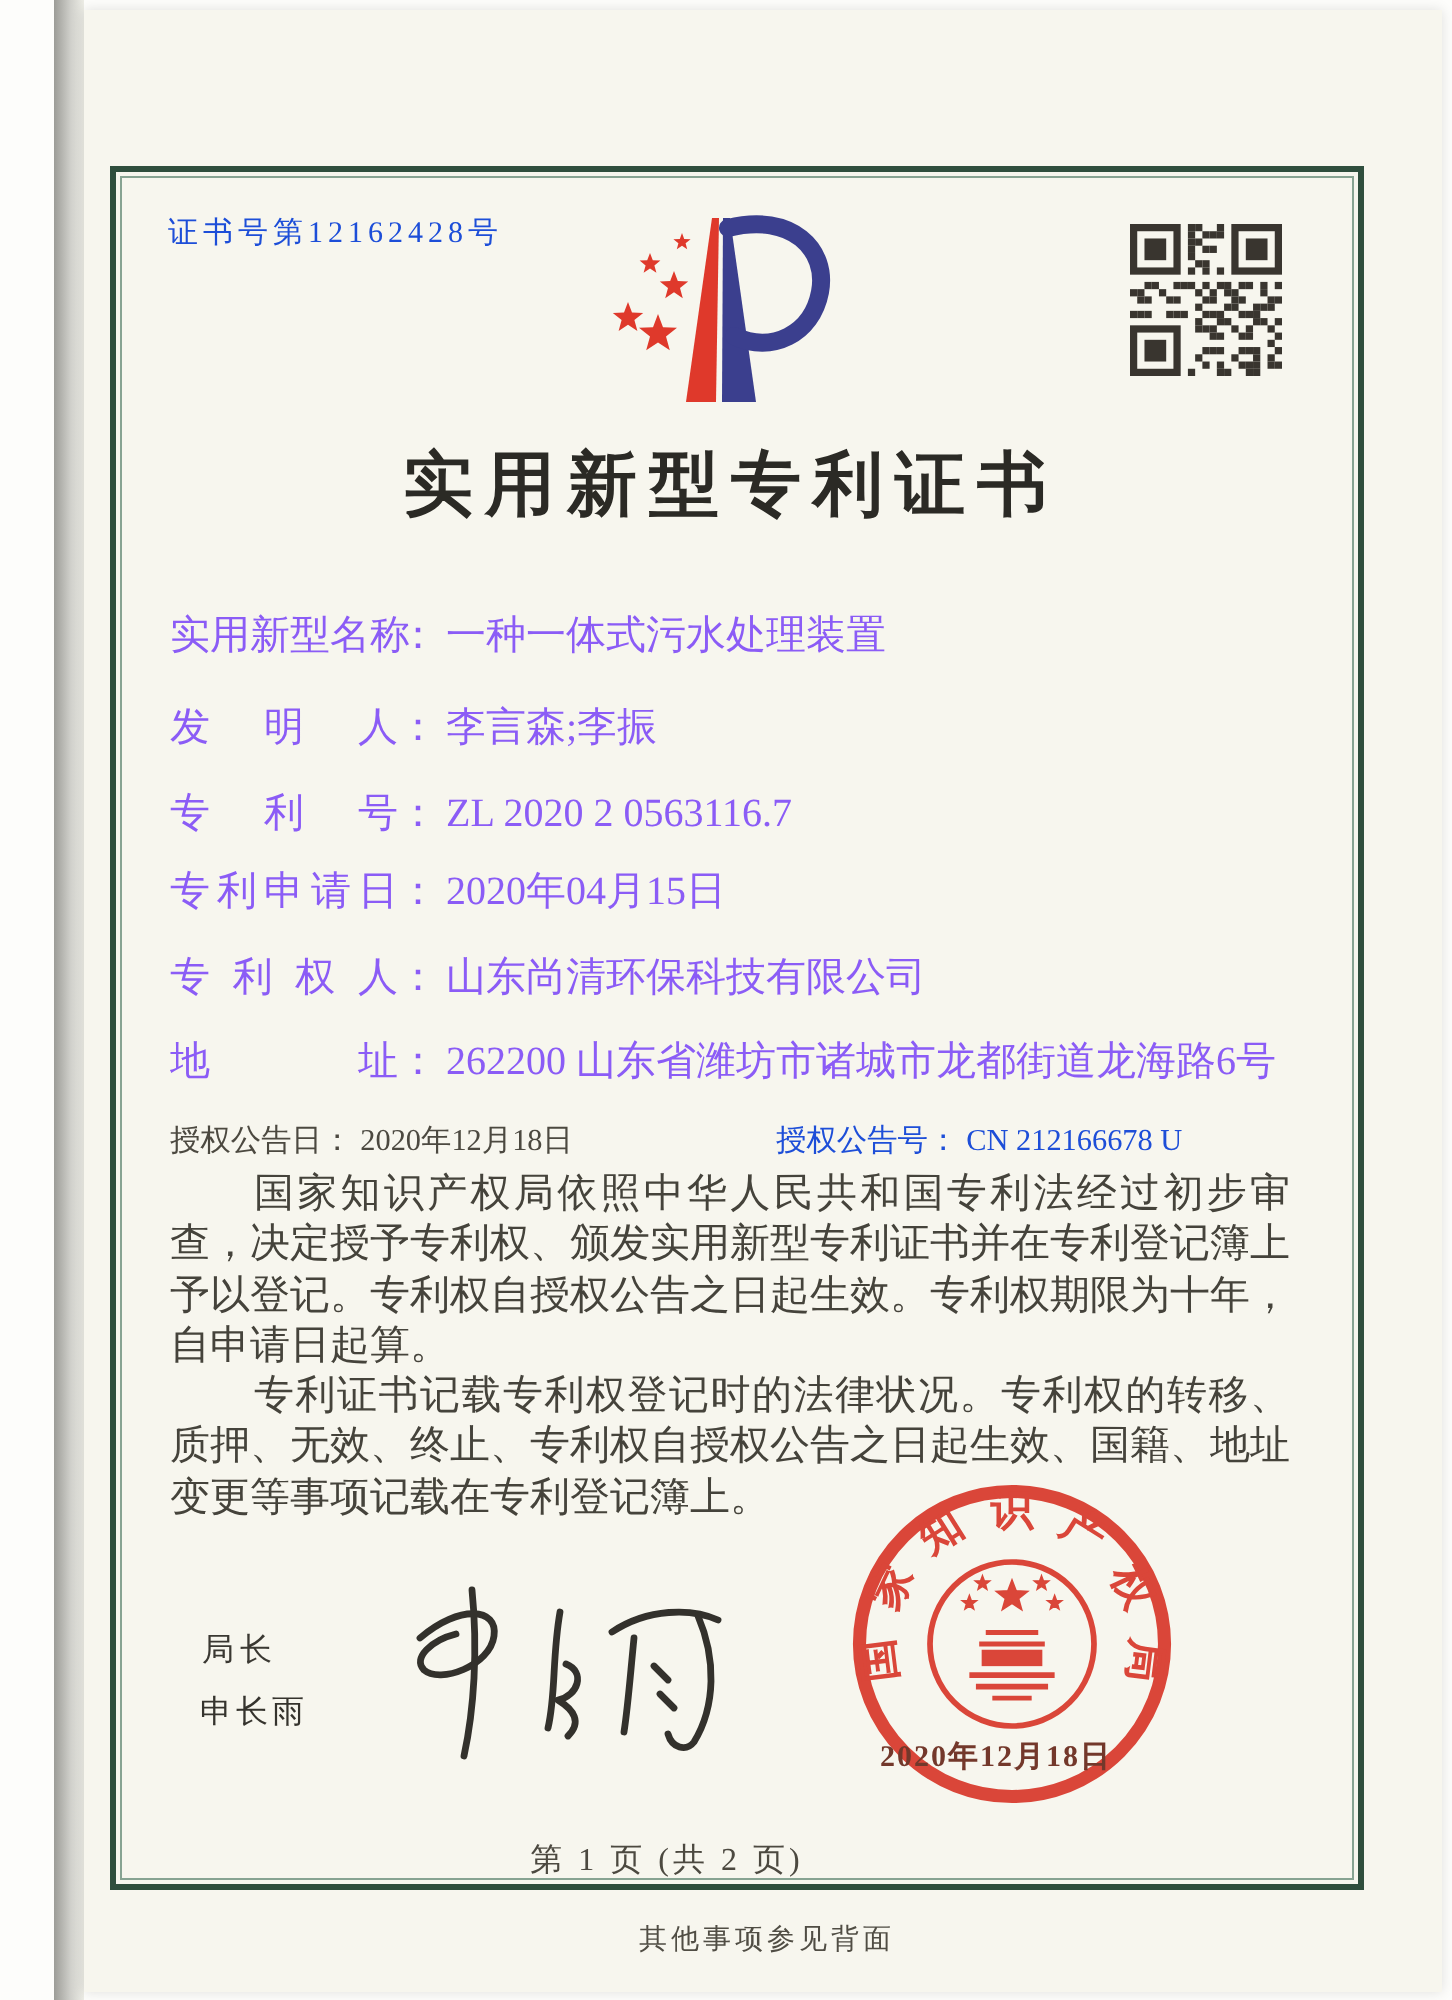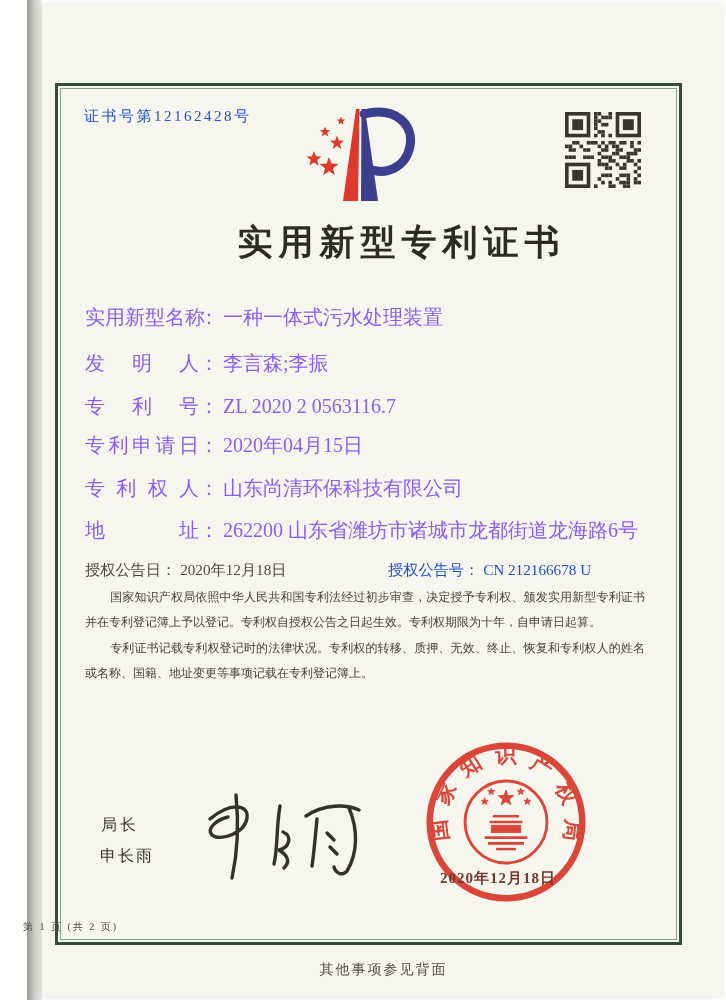--- a/index.html
+++ b/index.html
@@ -14,43 +14,43 @@
   .paper{position:absolute;left:42px;top:5px;right:5px;bottom:4px;
     background:#f7f6ee;box-shadow:0 0 6px rgba(0,0,0,.12);}
   .frame{position:absolute;left:55px;top:83px;width:621px;height:856px;
     border:3px solid #2f4e3d;}
   .frame::after{content:"";position:absolute;inset:2px;border:1px solid #87a392;}
   .cert-no{position:absolute;left:84px;top:107px;font-size:15px;
     letter-spacing:2.5px;color:#1d4ed8;}
   .logo{position:absolute;left:298px;top:104px;width:124px;height:102px;}
   .qr{position:absolute;left:565px;top:112px;width:76px;height:76px;}
   .title{position:absolute;left:55px;top:219px;width:621px;text-align:center;
-    font-size:35px;font-weight:700;letter-spacing:6px;color:#2b2a25;margin-left:36px;}
+    font-size:35px;font-weight:700;letter-spacing:6px;color:#2b2a25;}
   .field-row{position:absolute;left:85px;font-size:20px;color:#8b5cf6;
     white-space:nowrap;}
   .flabel{display:inline-block;width:5.7em;text-align:justify;
     text-align-last:justify;}
   .fvalue{margin-left:4px;}
   .r1{top:304px}.r2{top:350px}.r3{top:393px}.r4{top:432px}
   .r5{top:475px}.r6{top:517px}
   .grant-left{position:absolute;left:85px;top:560px;font-size:15.2px;color:#4c4940;white-space:nowrap;}
   .grant-right{position:absolute;left:388px;top:560px;font-size:15.2px;color:#1d4ed8;white-space:nowrap;}
   .body-text{position:absolute;left:85px;top:585px;width:560px;
-    font-size:12px;line-height:25.3px;color:#45433b;text-align:justify;}
+    font-size:20px;line-height:25.3px;color:#45433b;text-align:justify;}
   .body-text p{margin:0;text-indent:2.1em;}
   .signoff-title{position:absolute;left:101px;top:815px;font-size:16px;
     letter-spacing:3px;color:#3a3832;}
   .signoff-name{position:absolute;left:100px;top:846px;font-size:16px;
     letter-spacing:2px;color:#35332d;font-weight:400;}
   .signature{position:absolute;left:196px;top:789px;width:172px;height:94px;}
   .seal{position:absolute;left:424px;top:740px;width:164px;height:164px;opacity:.92;}
   .seal-date{position:absolute;left:440px;top:869px;font-size:15px;
     letter-spacing:1px;color:#73382b;font-weight:600;}
-  .page-num{position:absolute;left:23px;top:920px;width:621px;
-    font-size:10px;letter-spacing:2px;color:#4c4940;}
+  .page-num{position:absolute;left:23px;top:920px;width:621px;text-align:center;
+    font-size:16px;letter-spacing:2px;color:#4c4940;}
   .back-note{position:absolute;left:28px;top:961px;width:621px;text-align:center;
     font-size:14px;letter-spacing:2px;color:#504d44;padding-left:45px;}
 </style>
 </head>
 <body>
 
 <div class="page">
   <div class="scan-edge"></div>
   <div class="paper"></div>
   <div class="frame"></div>
@@ -213,21 +213,21 @@
 
   <div class="grant-left">
     <span>授权公告日</span><span>：</span><span class="fvalue">2020年12月18日</span>
   </div>
   <div class="grant-right">
     <span>授权公告号</span><span>：</span><span class="fvalue">CN 212166678 U</span>
   </div>
 
   <div class="body-text">
     <p>国家知识产权局依照中华人民共和国专利法经过初步审查，决定授予专利权、颁发实用新型专利证书并在专利登记簿上予以登记。专利权自授权公告之日起生效。专利权期限为十年，自申请日起算。</p>
-    <p>专利证书记载专利权登记时的法律状况。专利权的转移、质押、无效、终止、恢复和专利权人的姓名或名称、国籍、地址变更等事项记载在专利登记簿上。</p>
+    <p>专利证书记载专利权登记时的法律状况。专利权的转移、质押、无效、终止、专利权自授权公告之日起生效、国籍、地址变更等事项记载在专利登记簿上。</p>
   </div>
 
   <div class="signoff-title">局长</div>
   <div class="signoff-name">申长雨</div>
 
   <svg class="signature" viewBox="0 0 172 94">
     <g fill="none" stroke="#33312c" stroke-width="3.4" stroke-linecap="round" stroke-linejoin="round">
       <path d="M14,30 C34,13 53,15 51,29 C49,44 24,53 16,46 C10,40 20,31 32,28"></path>
       <path d="M40,6 C43,36 41,66 36,89"></path>
       <path d="M84,17 C80,40 82,58 78,75"></path>

